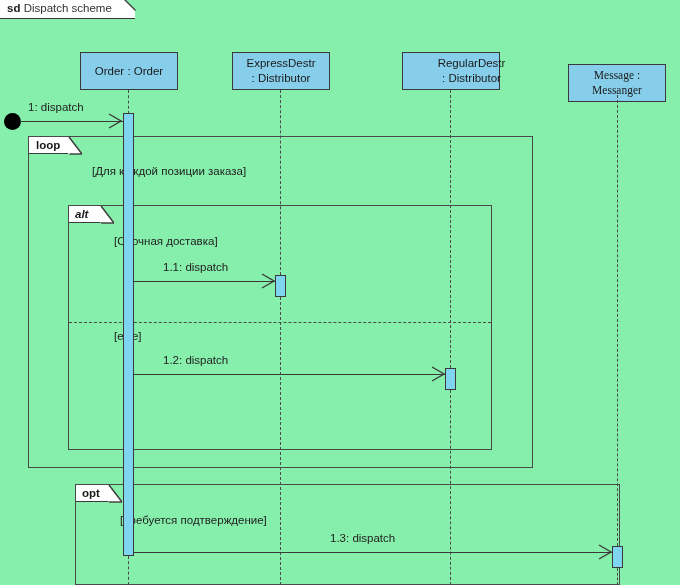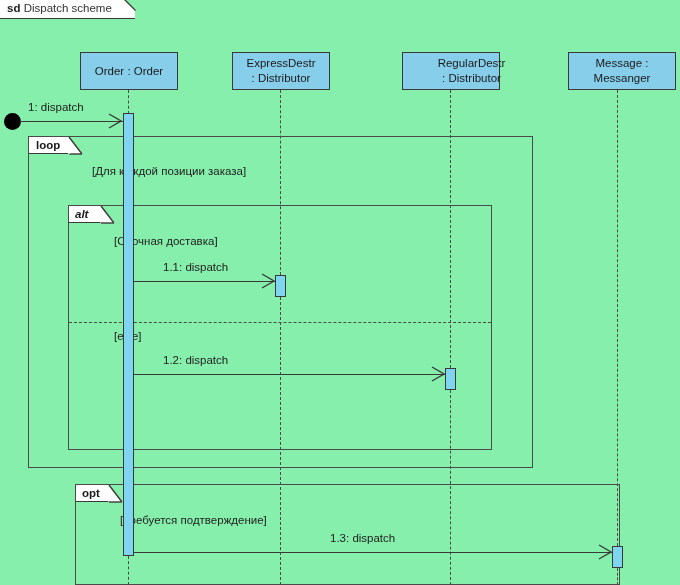--- a/index.html
+++ b/index.html
@@ -158,21 +158,21 @@
   <div class="lifeline-head" style="left:232px; top:52px; width:98px; height:38px;text-align:center;">
     <span>ExpressDestr</span>
     <span>: Distributor</span>
   </div>
 
   <div class="lifeline-head" style="left:402px; top:52px; width:98px; height:38px;padding-left:41px;">
     <span>RegularDestr</span>
     <span>: Distributor</span>
   </div>
 
-  <div class="lifeline-head" style="left:568px; top:52px; width:108px; height:38px;">
+  <div class="lifeline-head" style="left:568px; top:64px; width:98px; height:38px;font-family:Liberation Serif, serif;">
     <span>Message :</span>
     <span>Messanger</span>
   </div>
 
   <div class="lifeline-stem" style="left:128px; top:90px; height:24px;"></div>
   <div class="lifeline-stem" style="left:128px; top:556px; height:29px;"></div>
 
   <div class="lifeline-stem" style="left:280px; top:90px; height:185px;"></div>
   <div class="lifeline-stem" style="left:280px; top:297px; height:288px;"></div>
 

